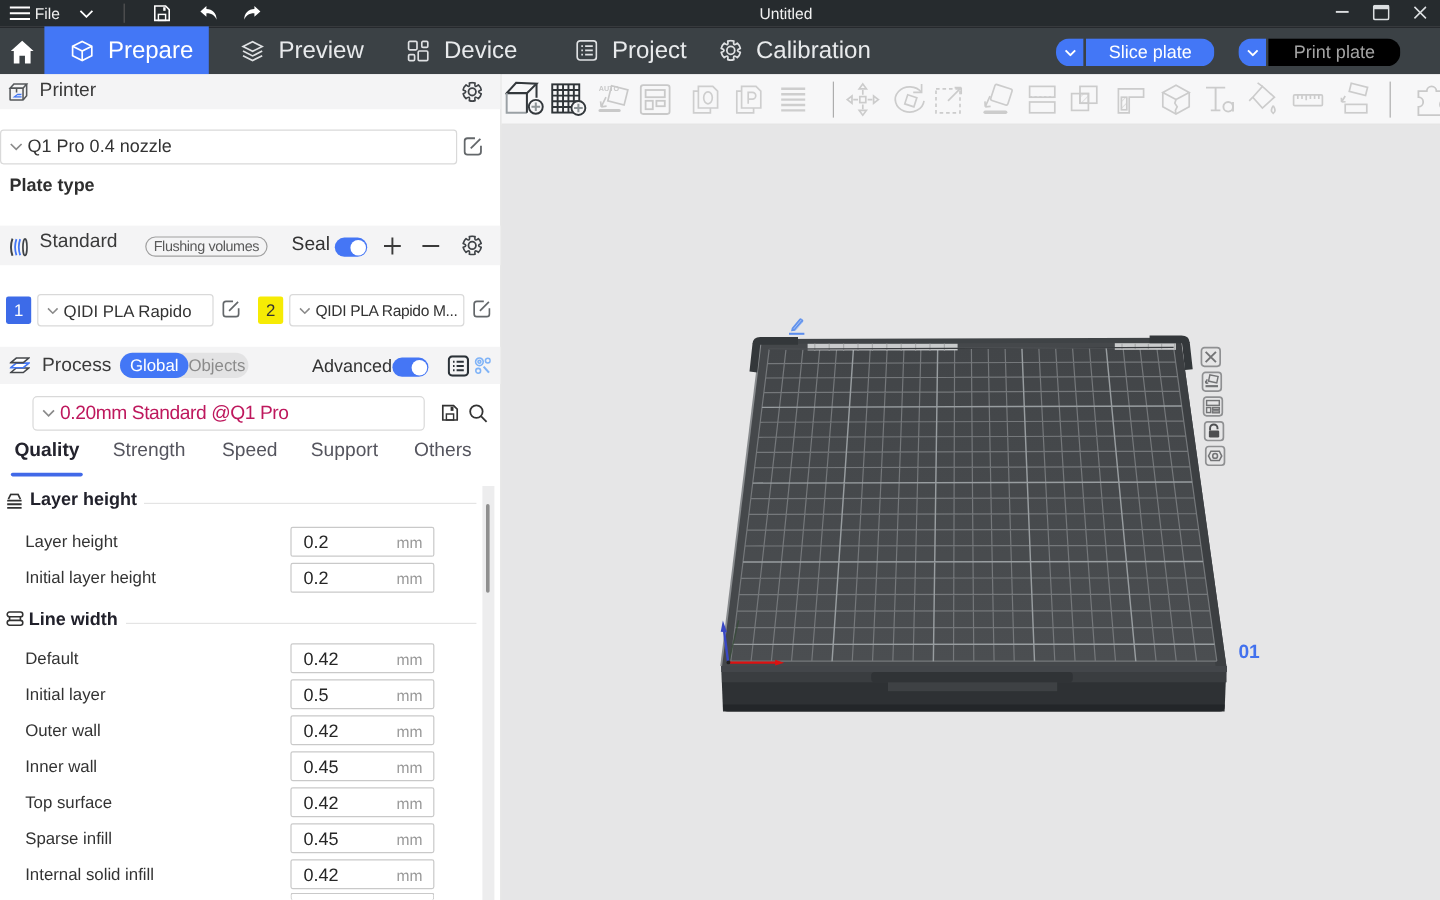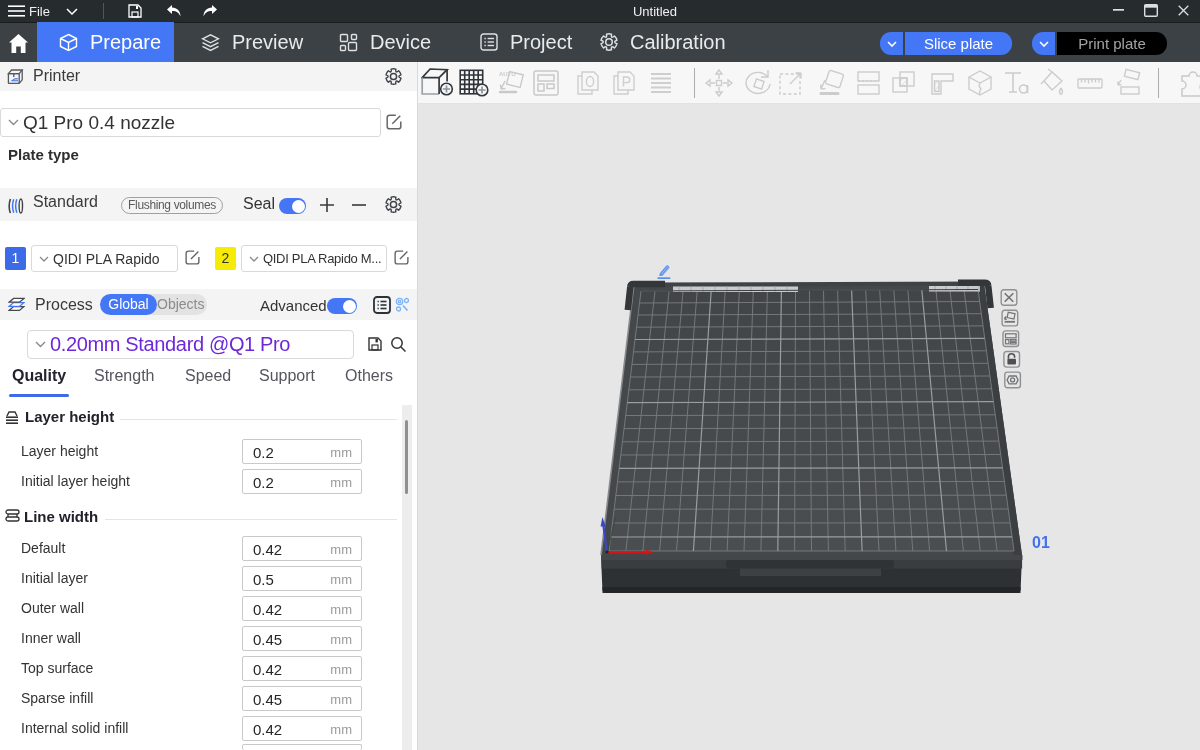--- a/index.html
+++ b/index.html
@@ -17,21 +17,21 @@
 .tab svg { margin-right:12px; }
 #tab-prepare { left:37px; width:137px; background:#4377f6; justify-content:center; color:#fff; padding-left:9px; }
 .pillbtn { position:absolute; top:10px; height:23px; border-radius:11px; display:flex; overflow:hidden; }
 
 
 #panel { left:0; top:62px; width:418px; height:688px; background:#fff; border-right:1px solid #d9d9da; }
 .band { position:absolute; left:0; width:417px; background:#f4f4f5; }
 .sectxt { font-size:16px; color:#3a3a3a; }
 .combo { position:absolute; background:#fff; border:1px solid #d9d9d9; border-radius:3px; display:flex; align-items:center; }
 .combo .chev { margin-left:7px; margin-right:4px; }
-.combo .ctext { font-size:19px; color:#333; white-space:nowrap; overflow:hidden; }
+.combo .ctext { font-size:15px; color:#333; white-space:nowrap; overflow:hidden; }
 .graycombo { background:#ebebed; border:1px solid #d4d4d6; }
 .graycombo .ctext { color:#8f9092; }
 .lbl { position:absolute; font-size:15px; color:#333; }
 .vbox { position:absolute; width:120px; height:25px; border:1px solid #c9c9c9; border-radius:2px; background:#fff; }
 .vbox .val { position:absolute; left:10px; top:4px; font-size:15px; color:#262626; }
 .vbox .unit { position:absolute; right:9px; top:5px; font-size:13px; color:#9a9a9a; }
 .grouphead { position:absolute; font-size:15px; font-weight:bold; color:#21212b; }
 .dotline { position:absolute; height:1px; background:#e4e4e4; }
 
 
@@ -274,21 +274,21 @@
           <circle cx="11.5" cy="3.5" r="2"></circle>
           <circle cx="3.5" cy="12" r="2"></circle>
           <path d="M8 8.5 L12.5 13.5" stroke-width="1.8"></path>
         </g>
       </svg>
 
     <div class="combo" style="left:27px;top:268px;width:327px;height:29px;border-radius:4px">
       <svg class="chev" width="11" height="7" viewBox="0 0 11 7">
           <path d="M1 1 L5.5 5.5 L10 1" stroke="#8a8a8a" stroke-width="1.4" fill="none"></path>
         </svg>
-      <span class="ctext" style="font-size:20px;color:#6d28d9;letter-spacing:-0.35px">0.20mm Standard @Q1 Pro</span>
+      <span class="ctext" style="font-size:16px;color:#be185d;letter-spacing:-0.35px">0.20mm Standard @Q1 Pro</span>
     </div>
     <svg class="abs" style="left:367px;top:274px" width="16" height="16" viewBox="0 0 16 16">
         <path d="M2 2 H11 L14 5 V14 H2 Z" stroke="#333" stroke-width="1.4" fill="none"></path>
         <rect x="5" y="9" width="6" height="5" stroke="#333" stroke-width="1.2" fill="none"></rect>
         <rect x="8.5" y="3" width="2.4" height="3.4" fill="#333"></rect>
       </svg>
     <svg class="abs" style="left:390px;top:274px" width="17" height="17" viewBox="0 0 17 17">
         <circle cx="7" cy="7" r="5.2" stroke="#333" stroke-width="1.5" fill="none"></circle>
         <line x1="11" y1="11" x2="15.5" y2="15.5" stroke="#333" stroke-width="1.5"></line>
       </svg>

